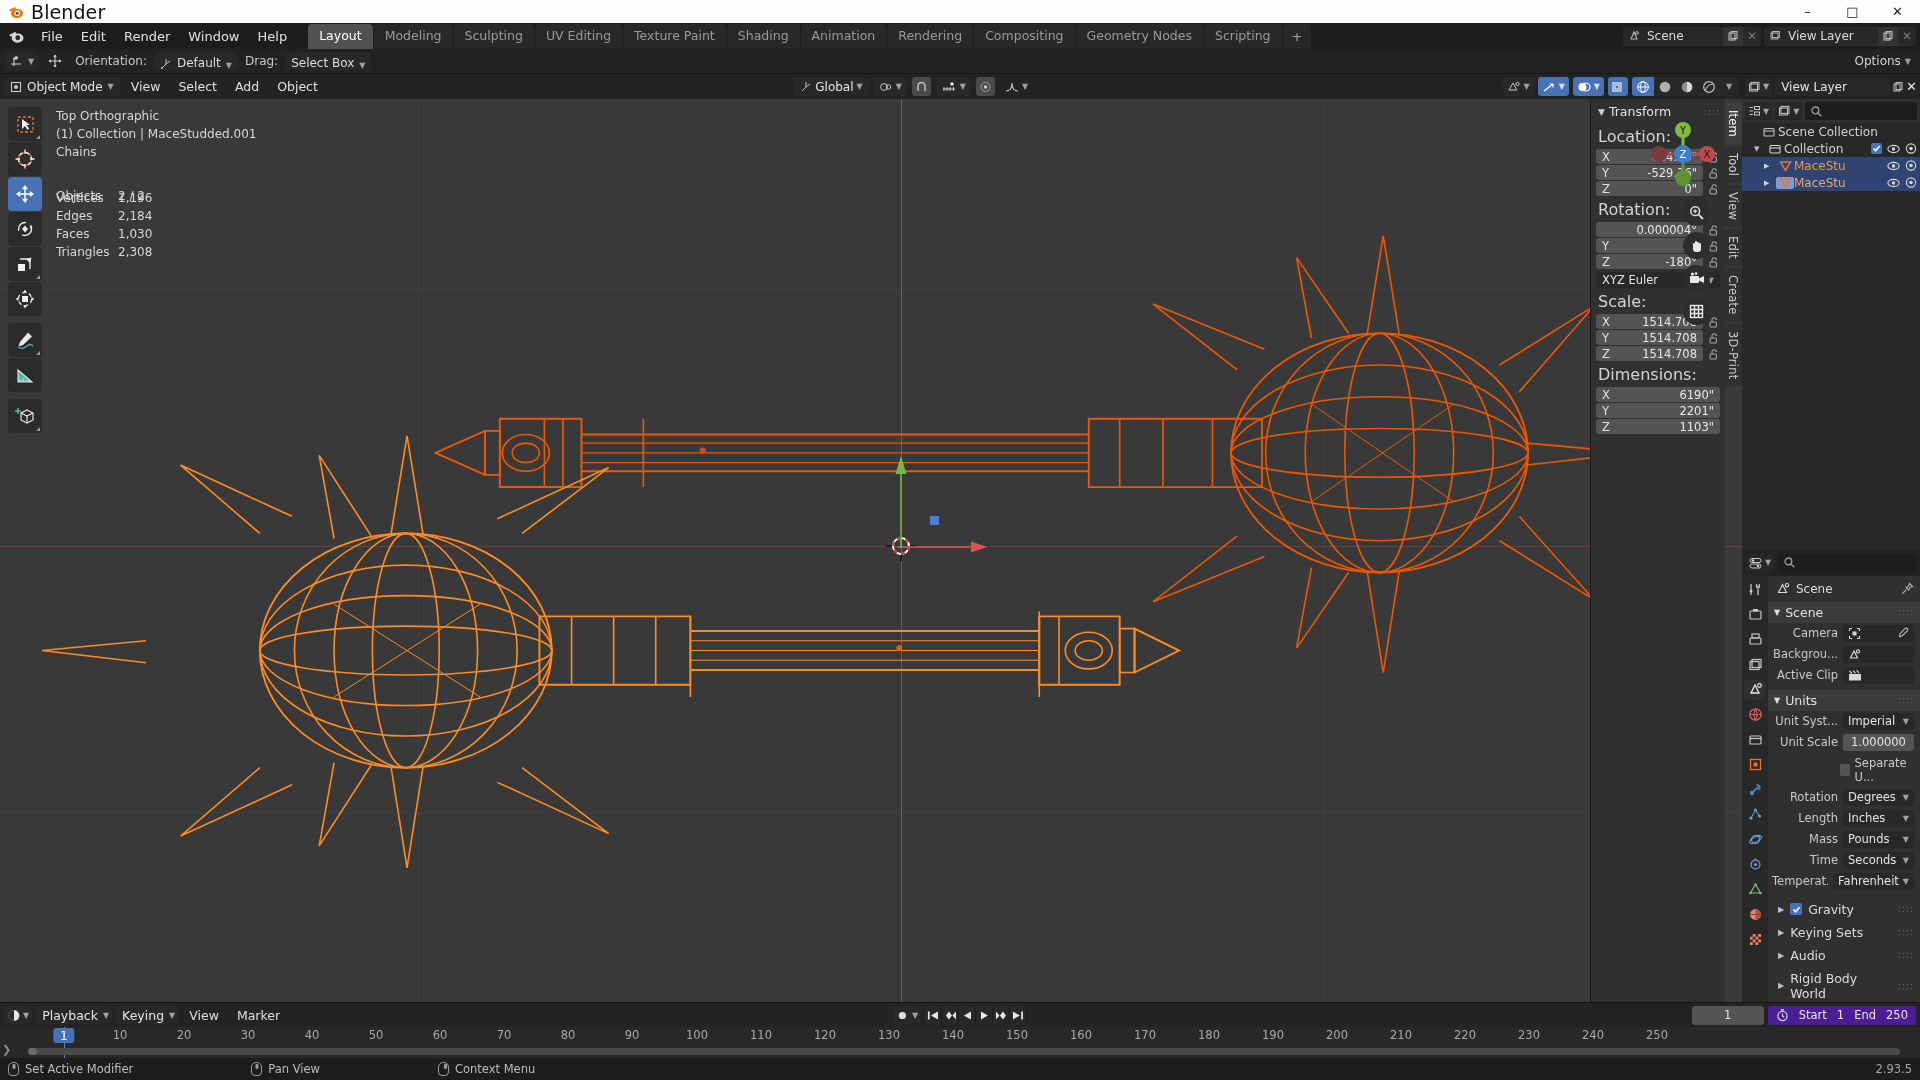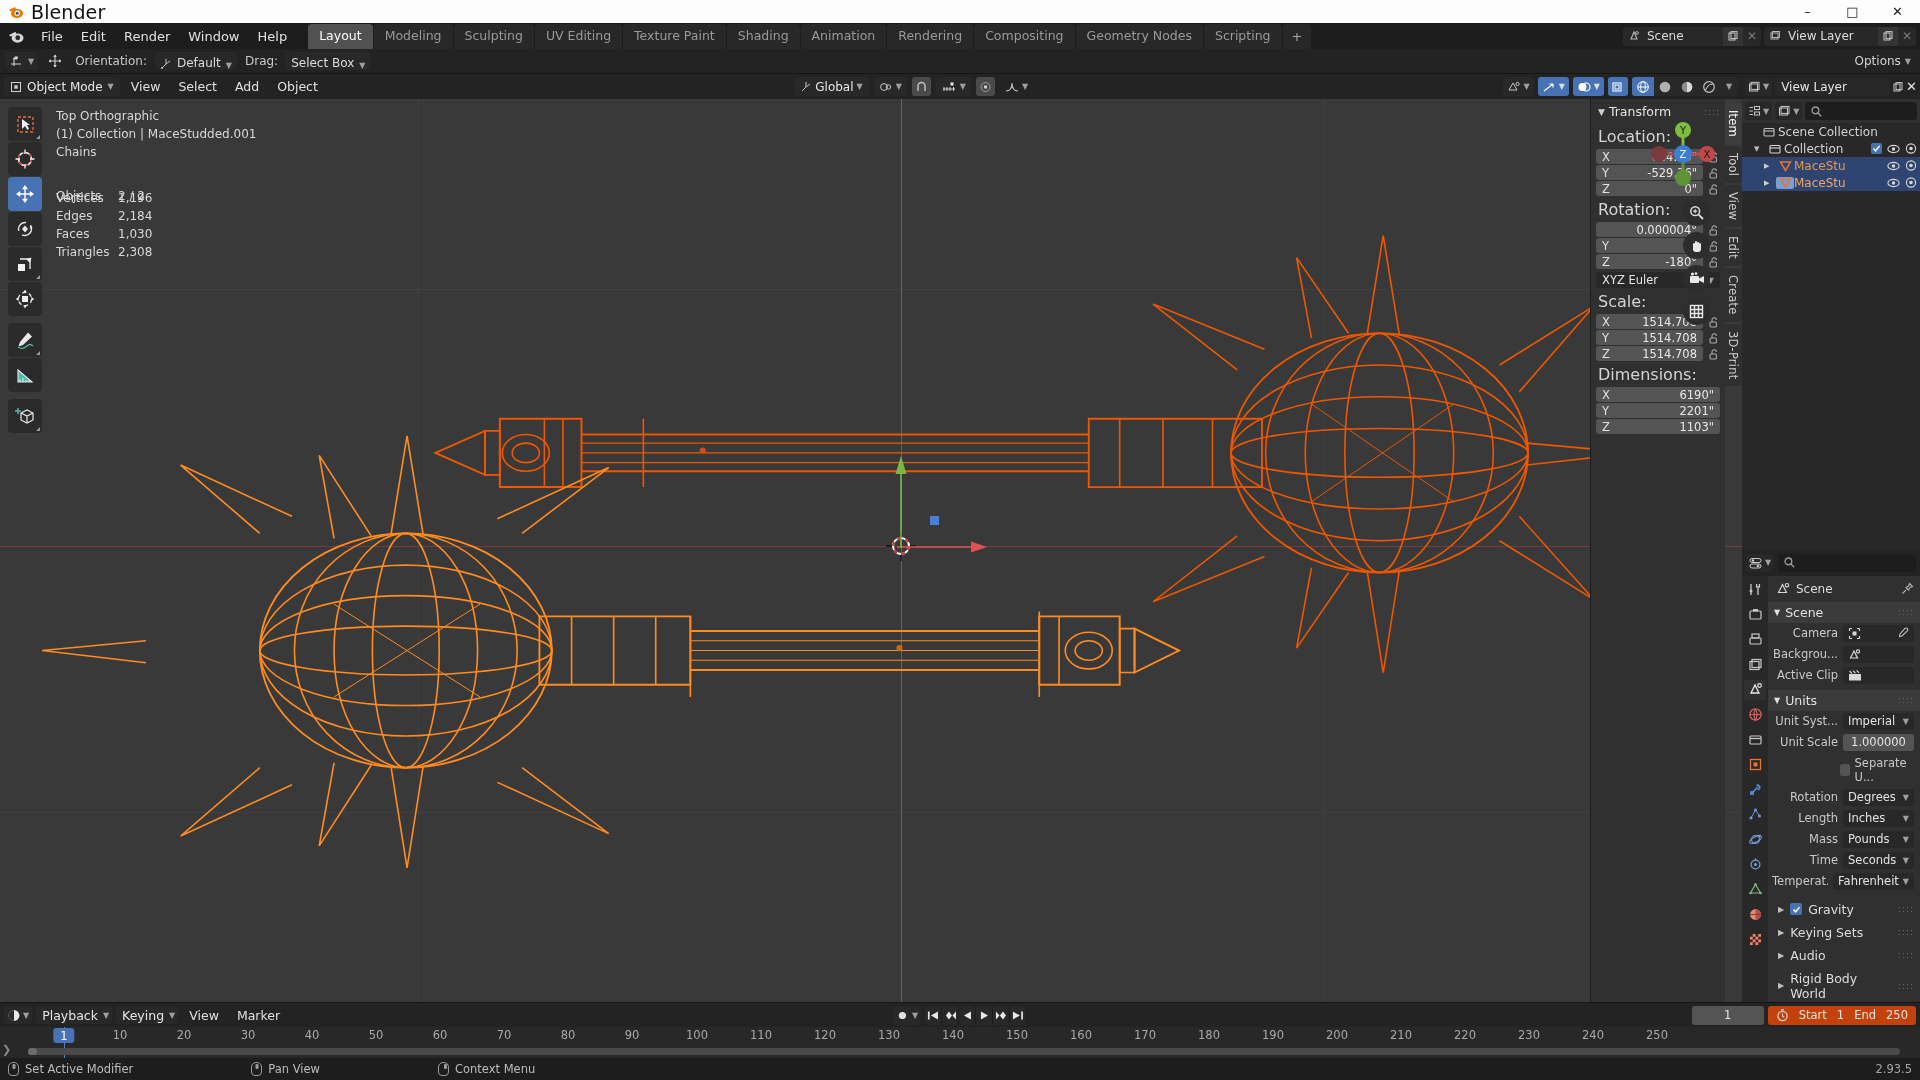--- a/index.html
+++ b/index.html
@@ -194,21 +194,21 @@
 
   
   .timeline { flex: 0 0 56px; background: #282828; display: flex; flex-direction: column; border-top: 1px solid #161616;}
   .tl-header { height: 24px; background: #232323; display:flex; align-items:center; gap: 4px; padding: 0 4px; flex:0 0 24px;}
   .tl-menu { font-size: 12.5px; color: #e0e0e0; padding: 2px 7px; }
   .tl-center { position: absolute; left: 50%; transform: translateX(-50%); display: flex; align-items: center; gap: 4px;}
   .tl-transport { display: flex; background: #282828; border-radius: 3px; overflow: hidden; height: 19px;}
   .tl-transport > div { width: 17px; height: 19px; display:flex; align-items:center; justify-content:center; border-right: 1px solid #1d1d1d;}
   .tl-right { margin-left: auto; display:flex; align-items:center; gap: 4px;}
   .tl-num { height: 19px; background: #545454; border-radius: 3px; min-width: 72px; display:flex; align-items:center; justify-content:center; font-size:11.5px;}
-  .tl-range { height: 19px; background: #c2410c; border-radius: 3px; display:flex; align-items:center; gap: 10px; padding: 0 8px; font-size: 11.5px;}
+  .tl-range { height: 19px; background: #4c1d95; border-radius: 3px; display:flex; align-items:center; gap: 10px; padding: 0 8px; font-size: 11.5px;}
   .tl-ruler { position: relative; flex: 1; background: #282828; }
   .tl-tick { position: absolute; top: 1px; font-size: 11.5px; color: #a8a8a8; transform: translateX(-50%);}
   .tl-scrollbar { position:absolute; left: 28px; right: 20px; bottom: 3px; height: 7px; background: #4a4a4a; border-radius: 4px;}
   .tl-playhead { position: absolute; top: 0; bottom: 0; width: 1px; background: #5386c4; }
   .tl-playhead-badge {
     position: absolute; top: 1px; height: 15px; background: #4772b3; border-radius: 3px;
     display:flex; align-items:center; justify-content:center; color: #fff; font-size: 11.5px; padding: 0 7px;
     transform: translateX(-50%);
   }
   .tl-left-arrow { position:absolute; left: 2px; top: 16px; color:#8a8a8a; font-size: 11px;}

